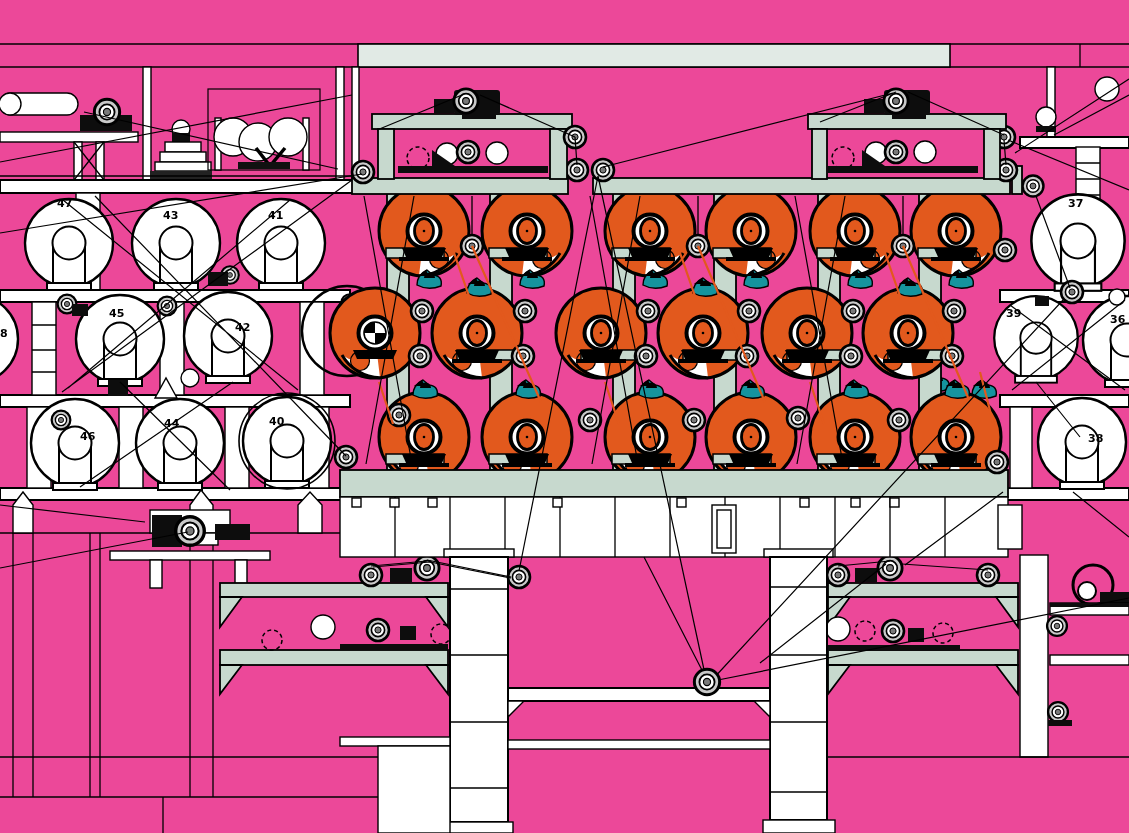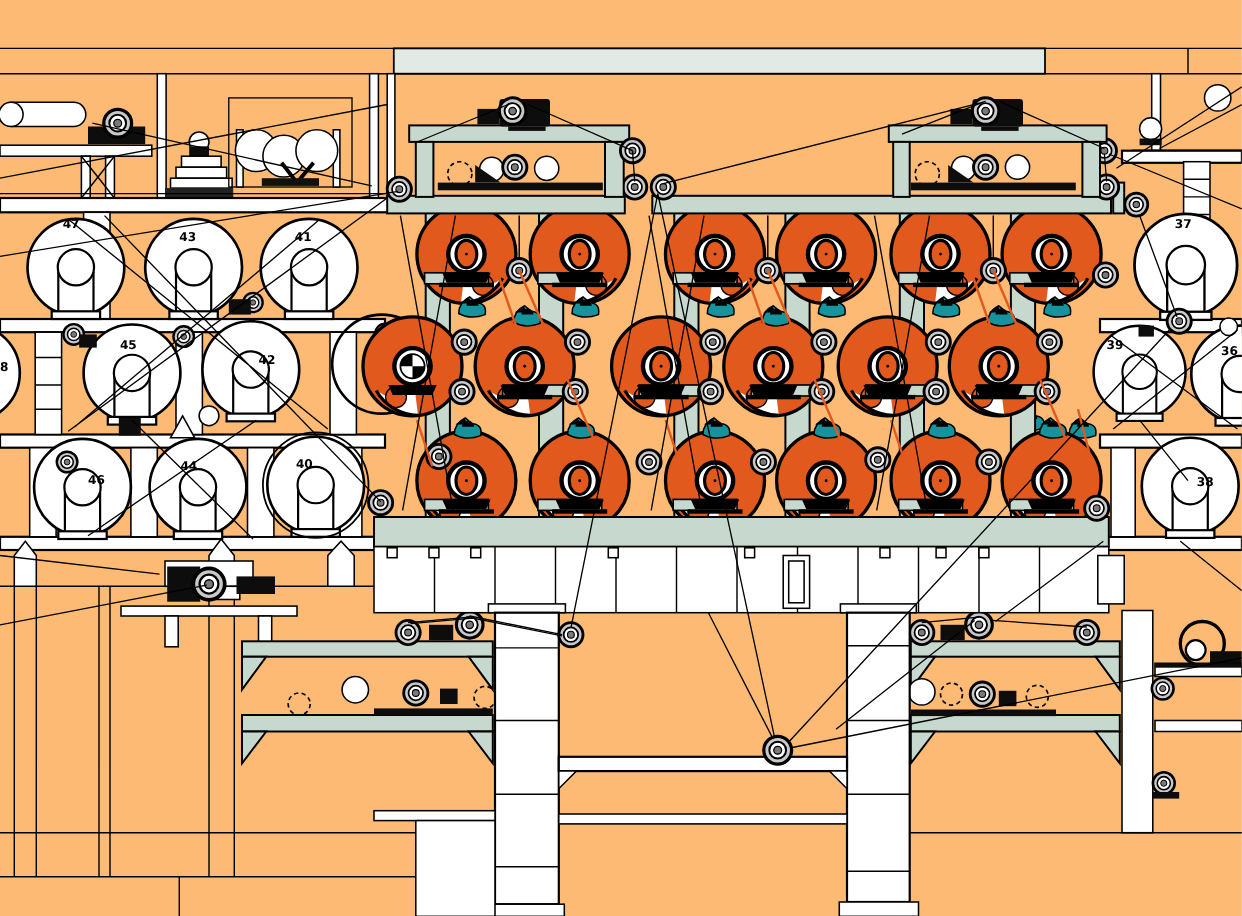--- a/index.html
+++ b/index.html
@@ -1,16 +1,16 @@
 <!DOCTYPE html>
 <html style="--orange: #e2591d; --sage: #c7d9ce; --sage-light: #e1eae5; --teal: #15949e; --line: #000000; --sheave-gray: #c9c9c9;"><head>
 <meta charset="utf-8">
 <style>
   html,body{margin:0;padding:0;background:#fff}
-  .stage{width:1129px;height:833px;position:relative;background:#fdba74;overflow:hidden}
+  .stage{width:1129px;height:833px;position:relative;background:#ec4899;overflow:hidden}
   svg{display:block}
   .lbl{font:600 11px "DejaVu Sans","Liberation Sans",sans-serif;fill:#000}
   .o{fill:#fff;stroke:#000;stroke-width:2}
   .o1{fill:#fff;stroke:#000;stroke-width:1.4}
   .sg{fill:var(--sage);stroke:#000;stroke-width:1.8}
   .sgl{fill:var(--sage-light);stroke:#000;stroke-width:1.6}
   .ln{stroke:#000;stroke-width:1.3;fill:none}
   .rope{stroke:#000;stroke-width:1.2;fill:none}
   .orp{stroke:var(--orange);stroke-width:2.2;fill:none}
   .blk{fill:#0d0d0d}

